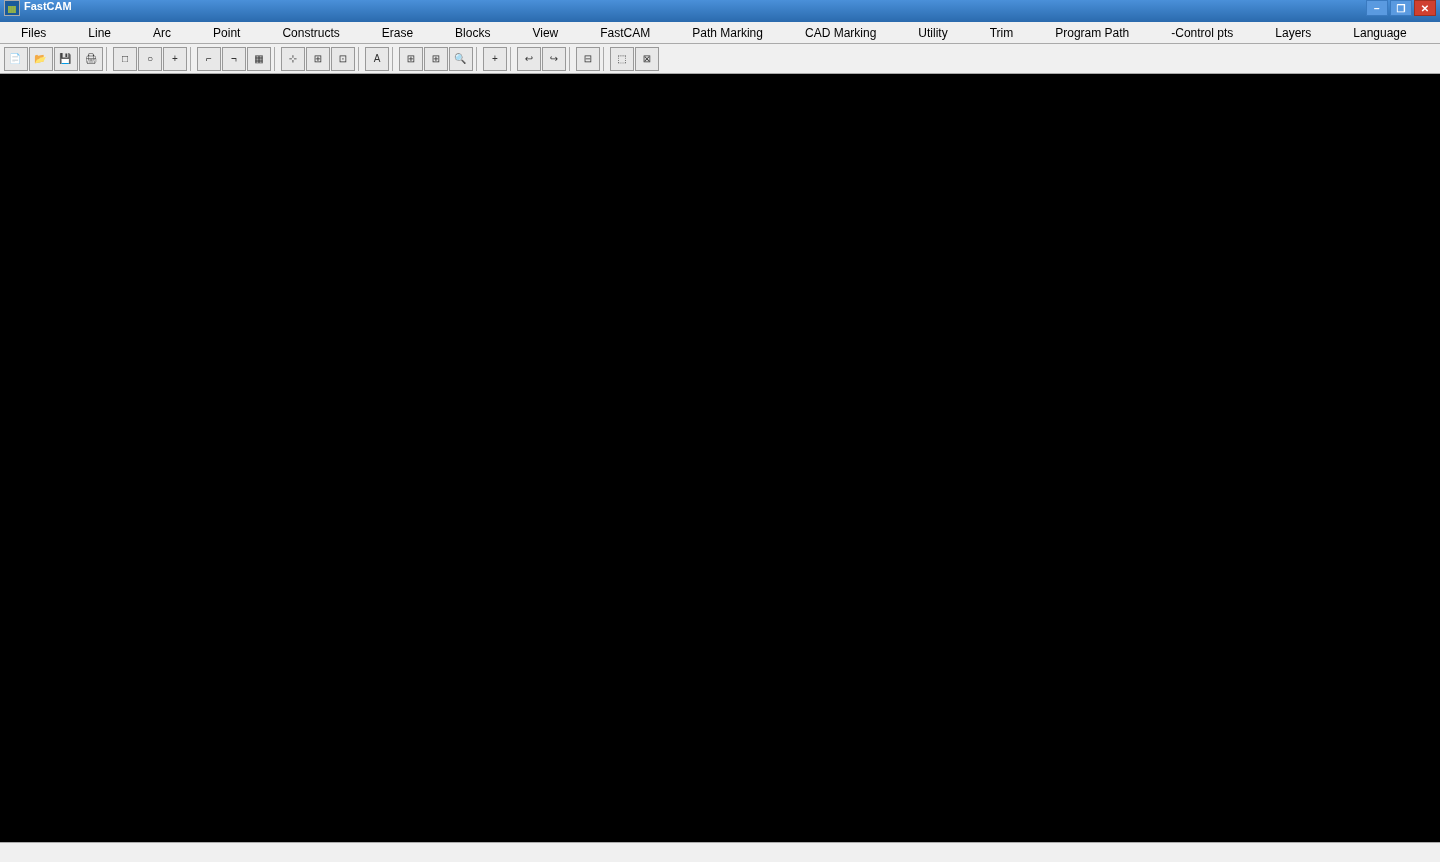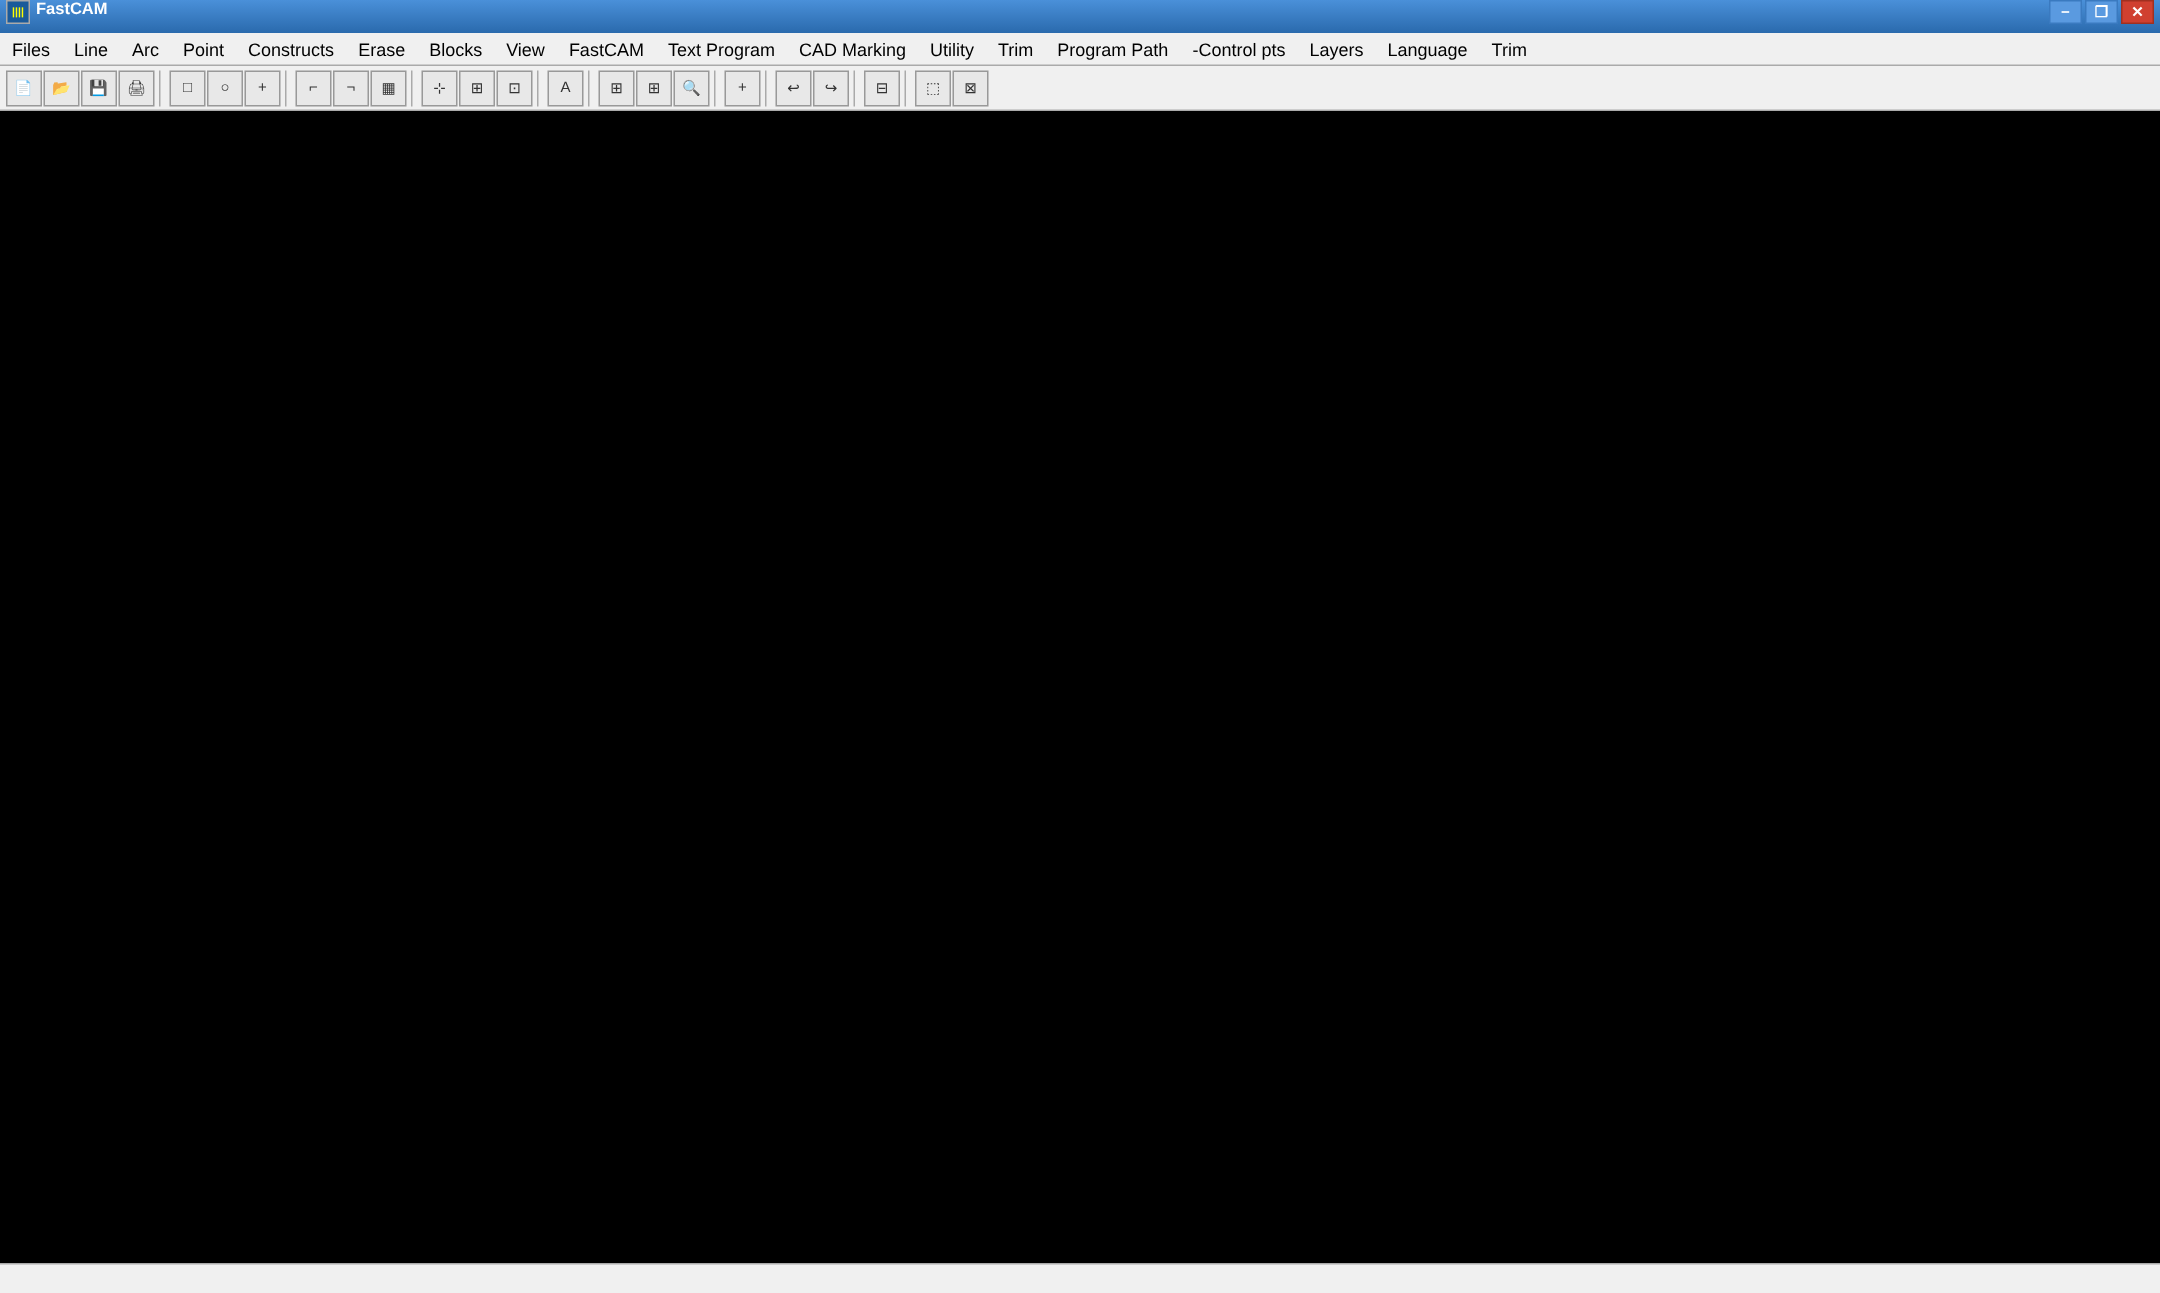--- a/index.html
+++ b/index.html
@@ -73,21 +73,21 @@
     
     #menu-bar {
       height: 22px;
       background: #f0f0f0;
       display: flex;
       align-items: center;
       border-bottom: 1px solid #aaa;
     }
 
     .menu-item {
-      padding: 2px 8px;
+      padding: 2px 21px;
       cursor: pointer;
       font-size: 12px;
       color: #000;
       height: 100%;
       display: flex;
       align-items: center;
       white-space: nowrap;
     }
 
     
@@ -163,21 +163,21 @@
 <div id="menu-bar">
     <div class="menu-item">Files</div>
     <div class="menu-item">Line</div>
     <div class="menu-item">Arc</div>
     <div class="menu-item">Point</div>
     <div class="menu-item">Constructs</div>
     <div class="menu-item">Erase</div>
     <div class="menu-item">Blocks</div>
     <div class="menu-item">View</div>
     <div class="menu-item">FastCAM</div>
-    <div class="menu-item">Text Program</div>
+    <div class="menu-item">Path Marking</div>
     <div class="menu-item">CAD Marking</div>
     <div class="menu-item">Utility</div>
     <div class="menu-item">Trim</div>
     <div class="menu-item">Program Path</div>
     <div class="menu-item">-Control pts</div>
     <div class="menu-item">Layers</div>
     <div class="menu-item">Language</div>
     <div class="menu-item">Trim</div>
   </div>
 

